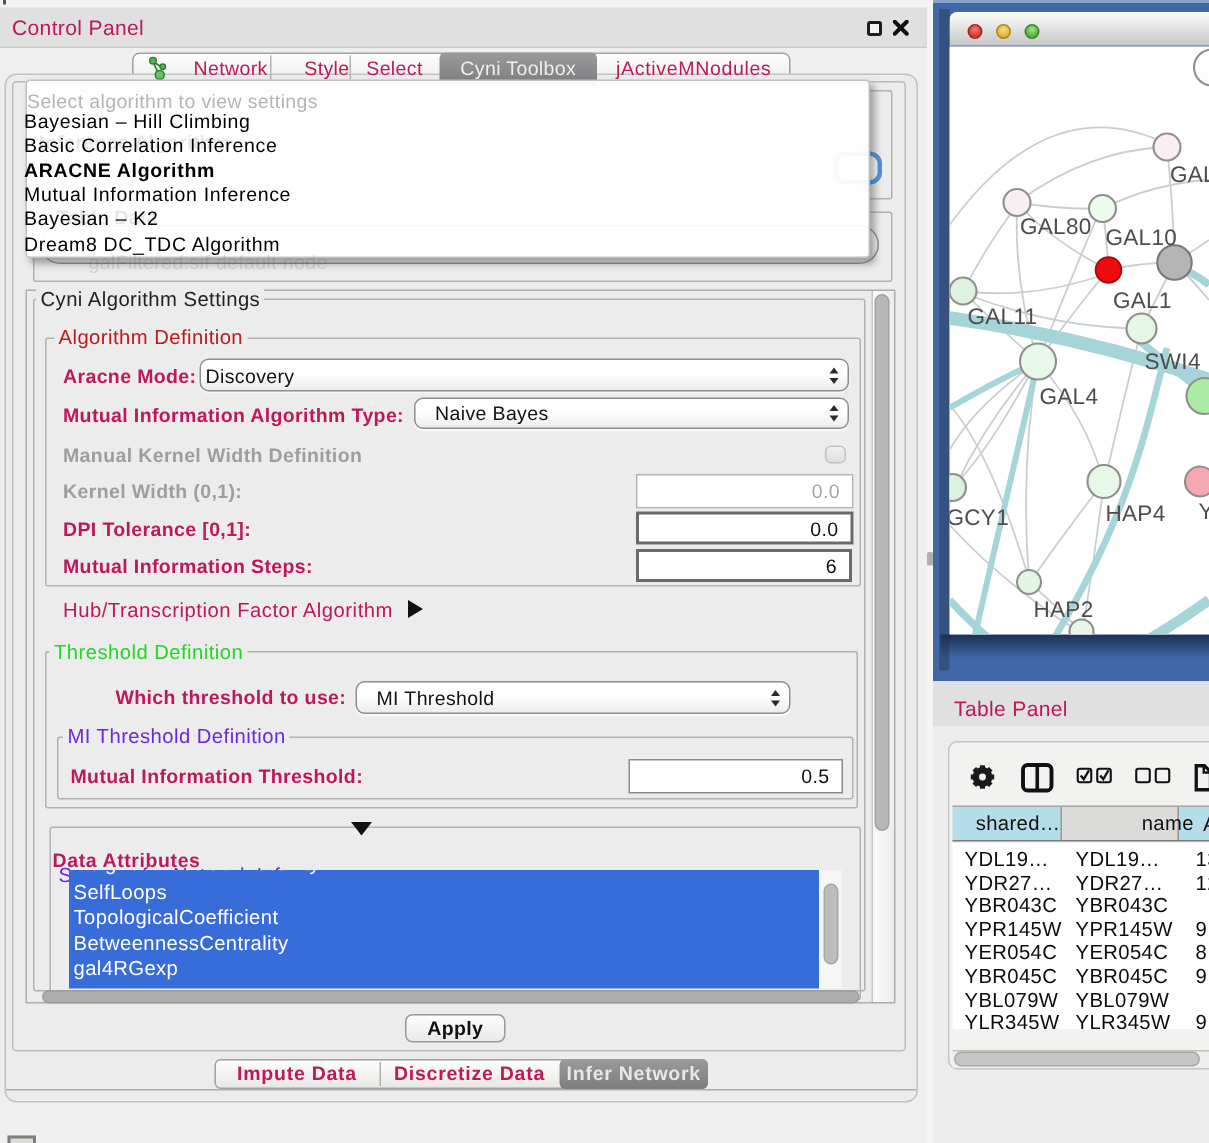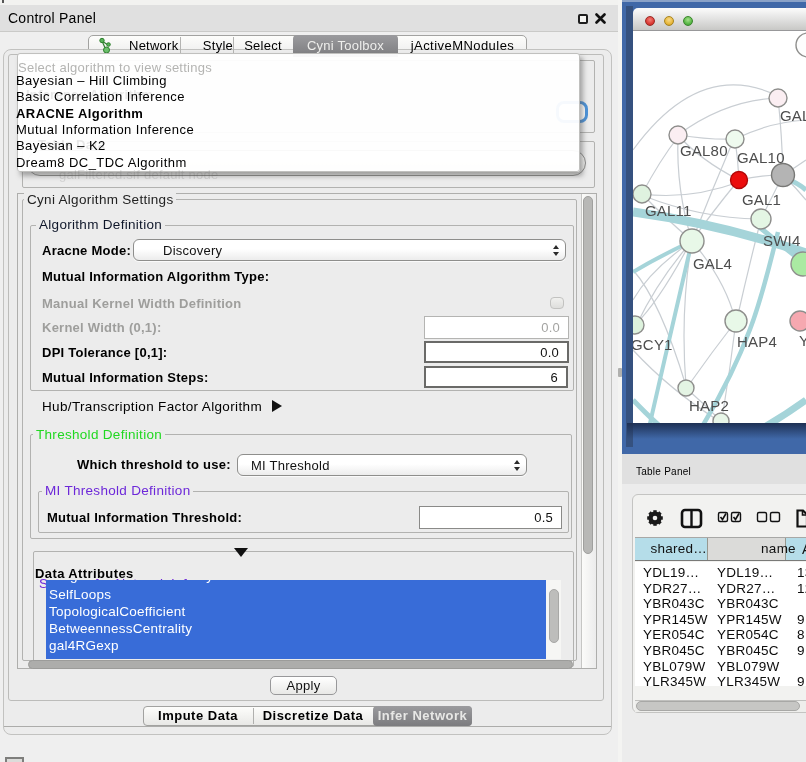--- a/index.html
+++ b/index.html
@@ -1,17 +1,17 @@
 <!DOCTYPE html>
 <html><head><meta charset="utf-8"><style>
 html,body{margin:0;padding:0;background:#efefef}
 #page{position:relative;width:806px;height:762px;background:#efefef;font-family:"Liberation Sans",sans-serif;overflow:hidden;letter-spacing:0.25px}
 .abs{position:absolute;box-sizing:border-box}
 .bold{font-weight:bold}
-.lbl{font-size:13px;color:#000000;white-space:nowrap}
+.lbl{font-size:13px;color:#be185d;white-space:nowrap}
 .glbl{font-size:13px;color:#9e9e9c;white-space:nowrap}
 .combo{background:linear-gradient(#ffffff,#ffffff 45%,#ececec);border:1px solid #8e8e8c;border-radius:6px;font-size:13px;color:#111;display:flex;align-items:center;padding-left:10px;box-shadow:0 1px 1px rgba(255,255,255,.8)}
 .arr{position:absolute;right:5px;top:50%;width:7px;height:11px;margin-top:-5.5px}
 .arr i{position:absolute;left:0;width:0;height:0;border-left:3.5px solid transparent;border-right:3.5px solid transparent}
 .arr .u{top:0;border-bottom:4.5px solid #2a2a2a}
 .arr .d{bottom:0;border-top:4.5px solid #2a2a2a}
 .tf{background:#fff;font-size:13px;display:flex;align-items:center;justify-content:flex-end;padding-right:8px;color:#111}
 .grp{border:1px solid #b2b2b0;border-radius:2px}
 .gtitle{position:absolute;font-size:13.5px;background:#ececec;padding:0 3px;line-height:15px;white-space:nowrap;letter-spacing:0.3px}
 </style></head>
@@ -52,28 +52,32 @@
 <div class="abs" style="left:27px;top:150px;width:559px;height:26px;border:1px solid #8a8a88;border-radius:13px;background:linear-gradient(#f8f8f6,#e6e6e4)"></div>
 
 <div class="abs" style="left:17px;top:193px;width:580px;height:476px;border:1px solid #aeaeac;background:#ececec"></div>
 <div class="abs" style="left:581px;top:194px;width:15px;height:474px;background:linear-gradient(90deg,#fbfbf9,#ececec);border-left:1px solid #c6c6c4"></div>
 <div class="abs" style="left:583px;top:196px;width:10px;height:358px;border-radius:5px;background:#b8b8b6;border:1px solid #a0a09e"></div>
 
 <div class="abs grp" style="left:22px;top:199px;width:555px;height:462px"></div>
 <div class="abs gtitle" style="left:24px;top:192px;color:#222">Cyni Algorithm Settings</div>
 
 <div class="abs grp" style="left:30px;top:225px;width:544px;height:166px"></div>
-<div class="abs gtitle" style="left:36px;top:217px;color:#0f172a">Algorithm Definition</div>
+<div class="abs gtitle" style="left:36px;top:217px;color:#b91c1c">Algorithm Definition</div>
 
 <div class="abs lbl bold" style="left:42px;top:243px">Aracne Mode:</div>
-<div class="abs combo" style="left:133px;top:239px;width:433px;height:22px;padding-left:29px">Discovery<span class="arr">
+<div class="abs combo" style="left:133px;top:239px;width:433px;height:22px;padding-left:3px">Discovery<span class="arr">
         <i class="u"></i>
         <i class="d"></i>
       </span></div>
 <div class="abs lbl bold" style="left:42px;top:269px">Mutual Information Algorithm Type:</div>
+<div class="abs combo" style="left:276px;top:265px;width:290px;height:21px;padding-left:13px">Naive Bayes<span class="arr">
+        <i class="u"></i>
+        <i class="d"></i>
+      </span></div>
 <div class="abs glbl bold" style="left:42px;top:296px">Manual Kernel Width Definition</div>
 <div class="abs" style="left:550px;top:297px;width:14px;height:12px;border:1px solid #c2c2c0;border-radius:4px;background:linear-gradient(#f0f0ee,#dededc)"></div>
 <div class="abs glbl bold" style="left:42px;top:320px">Kernel Width (0,1):</div>
 <div class="abs tf" style="left:424px;top:316px;width:145px;height:23px;border:1px solid #b4b4b2;color:#a4a4a2">0.0</div>
 <div class="abs lbl bold" style="left:42px;top:345px">DPI Tolerance [0,1]:</div>
 <div class="abs tf" style="left:424px;top:341px;width:145px;height:22px;border:2px solid #6a6a68">0.0</div>
 <div class="abs lbl bold" style="left:42px;top:370px">Mutual Information Steps:</div>
 <div class="abs tf" style="left:424px;top:366px;width:144px;height:22px;border:2px solid #6a6a68">6</div>
 
 <div class="abs lbl" style="left:42px;top:399px;font-size:13.5px;letter-spacing:0.35px">Hub/Transcription Factor Algorithm</div>
@@ -97,21 +101,21 @@
 <div class="abs lbl bold" style="left:35px;top:566px;letter-spacing:0.4px">Data Attributes</div>
 
 <div class="abs" style="left:46px;top:580px;width:515px;height:79px;background:#f6f6f4"></div>
 <div class="abs" style="left:46px;top:580px;width:500px;height:79px;background:#386cd8;overflow:hidden">
   <div style="position:absolute;left:3px;top:-12px;color:#fff;font-size:13.5px">NeighborhoodConnectivity</div>
   <div style="position:absolute;left:3px;top:6px;color:#fff;font-size:13.5px;line-height:17px">SelfLoops<br>TopologicalCoefficient<br>BetweennessCentrality<br>gal4RGexp</div>
 </div>
 <div class="abs" style="left:549px;top:589px;width:10px;height:54px;border-radius:5px;background:#bdbdbb;border:1px solid #a8a8a6"></div>
 <div class="abs" style="left:28px;top:660px;width:545px;height:9px;border-radius:4.5px;background:#adadab;border:1px solid #9c9c9a"></div>
 
-<div class="abs" style="left:270px;top:676px;width:67px;height:19px;border:1px solid #98989a;border-radius:5px;background:linear-gradient(#ffffff,#e8e8e6);text-align:center;line-height:18px;font-size:13px;font-weight:400;color:#111">Apply</div>
+<div class="abs" style="left:270px;top:676px;width:67px;height:19px;border:1px solid #98989a;border-radius:5px;background:linear-gradient(#ffffff,#e8e8e6);text-align:center;line-height:18px;font-size:13px;font-weight:700;color:#111">Apply</div>
 <div class="abs" style="left:143px;top:706px;width:329px;height:20px;background:linear-gradient(#fdfdfb,#e8e8e6);border:1px solid #a2a2a0;border-radius:4px"></div>
 <div class="abs" style="left:253px;top:708px;width:1px;height:16px;background:#b0b0ae"></div>
 <div class="abs" style="left:373px;top:706px;width:99px;height:20px;background:linear-gradient(#9b9b9e,#7c7c7f);border-radius:4px"></div>
 <div class="abs lbl" style="left:143px;top:706px;width:110px;height:20px;line-height:20px;text-align:center;font-weight:600;letter-spacing:0.5px">Impute Data</div>
 <div class="abs lbl" style="left:253px;top:706px;width:120px;height:20px;line-height:20px;text-align:center;font-weight:600;letter-spacing:0.5px">Discretize Data</div>
 <div class="abs lbl" style="left:373px;top:706px;width:99px;height:20px;line-height:20px;text-align:center;font-weight:600;letter-spacing:0.5px;color:#e8e8e6">Infer Network</div>
 <div class="abs" style="left:4px;top:726px;width:607px;height:1px;background:#acacaa"></div>
 <div class="abs" style="left:5px;top:757px;width:19px;height:12px;border:2px solid #7e7e7c;background:#dcdcda"></div>
 
 <div class="abs" style="left:17px;top:52.5px;width:563px;height:119.5px;background:rgba(255,255,255,0.95);border:1px solid #c0c0be;border-radius:3px;box-shadow:3px 4px 5px rgba(90,90,90,0.5);z-index:5">
@@ -203,21 +207,21 @@
 <text x="763" y="246">SWI4</text>
 <text x="693" y="269">GAL4</text>
 <text x="631" y="350">GCY1</text>
 <text x="737" y="347">HAP4</text>
 <text x="799" y="346">Y</text>
 <text x="689" y="411">HAP2</text>
 </g>
 </svg>
 
 <div class="abs" style="left:622px;top:454px;width:184px;height:30px;background:#e0e0e0"></div>
-<div class="abs lbl" style="left:636px;top:458px;height:28px;line-height:28px;font-size:10px">Table Panel</div>
+<div class="abs lbl" style="left:636px;top:458px;height:28px;line-height:28px;font-size:14px">Table Panel</div>
 <div class="abs" style="left:622px;top:484px;width:184px;height:278px;background:#ececec"></div>
 <div class="abs" style="left:632px;top:494px;width:180px;height:219px;background:#f2f2f0;border:1px solid #c4c4c2;border-radius:6px 0 0 6px"></div>
 <svg class="abs" style="left:632px;top:494px" width="174" height="40" viewBox="0 0 174 40">
 
 <g transform="translate(-632,-494)">
 <g fill="#1a1a1a">
 <circle cx="655" cy="518" r="4.6" fill="none" stroke="#1a1a1a" stroke-width="4"></circle>
 <circle cx="655" cy="518" r="2.2" fill="#f2f2f0" stroke="none"></circle>
 <g stroke="#1a1a1a" stroke-width="3.4">
 <path d="M655 510.2 L655 525.8"></path>

